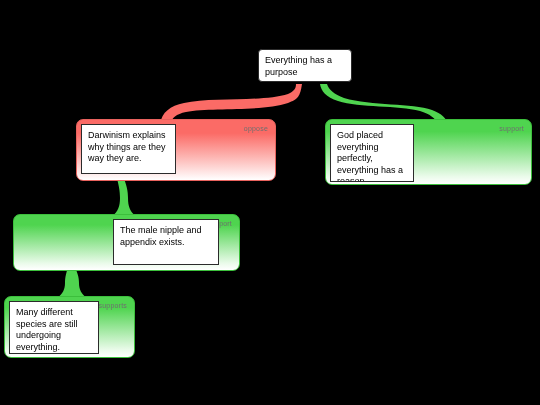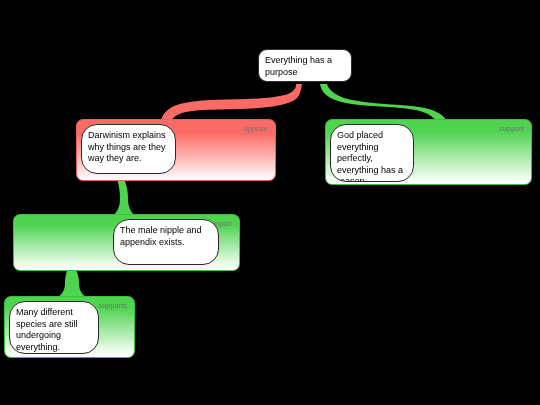--- a/index.html
+++ b/index.html
@@ -46,30 +46,30 @@
     color: #6f6f6f;
     letter-spacing: 0.2px;
     white-space: nowrap;
   }
 
   
   .card {
     position: absolute;
     background: #ffffff;
     border: 1.3px solid #2b2b2b;
-    border-radius: 16px;
+    border-radius: 0;
     box-sizing: border-box;
     padding: 5px 6px 4px 6px;
     font-size: 9px;
     line-height: 11.6px;
     color: #000000;
     overflow: hidden;
   }
   .card.root {
-    border-radius: 9px;
+    border-radius: 4px;
     box-shadow: 1px 1px 0 rgba(0,0,0,0.45);
   }
 </style>
 </head>
 <body>
 
 <div id="canvas">
 
   <svg id="links" viewBox="0 0 540 405">
 

